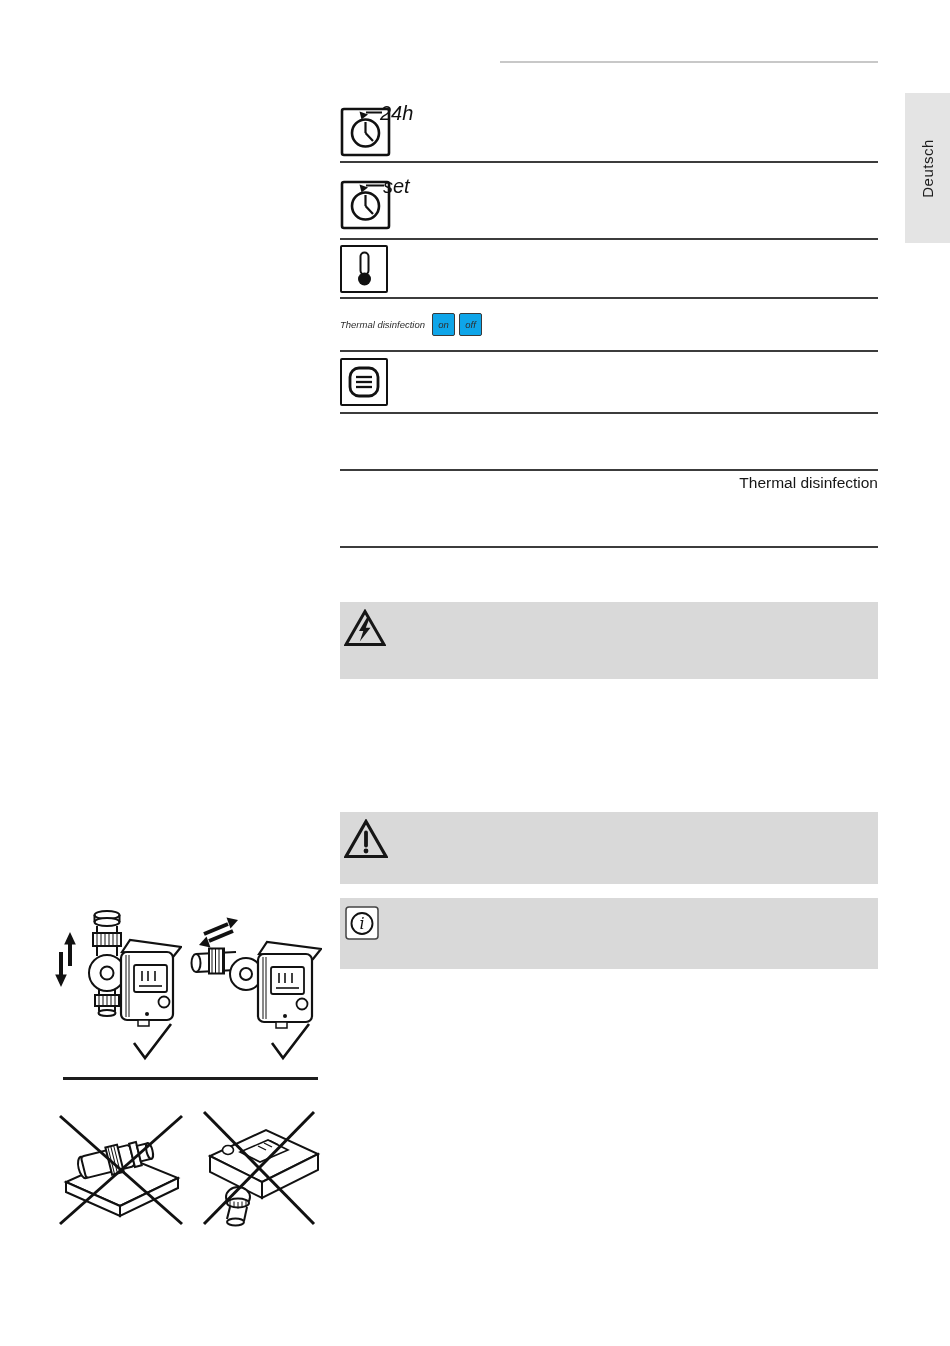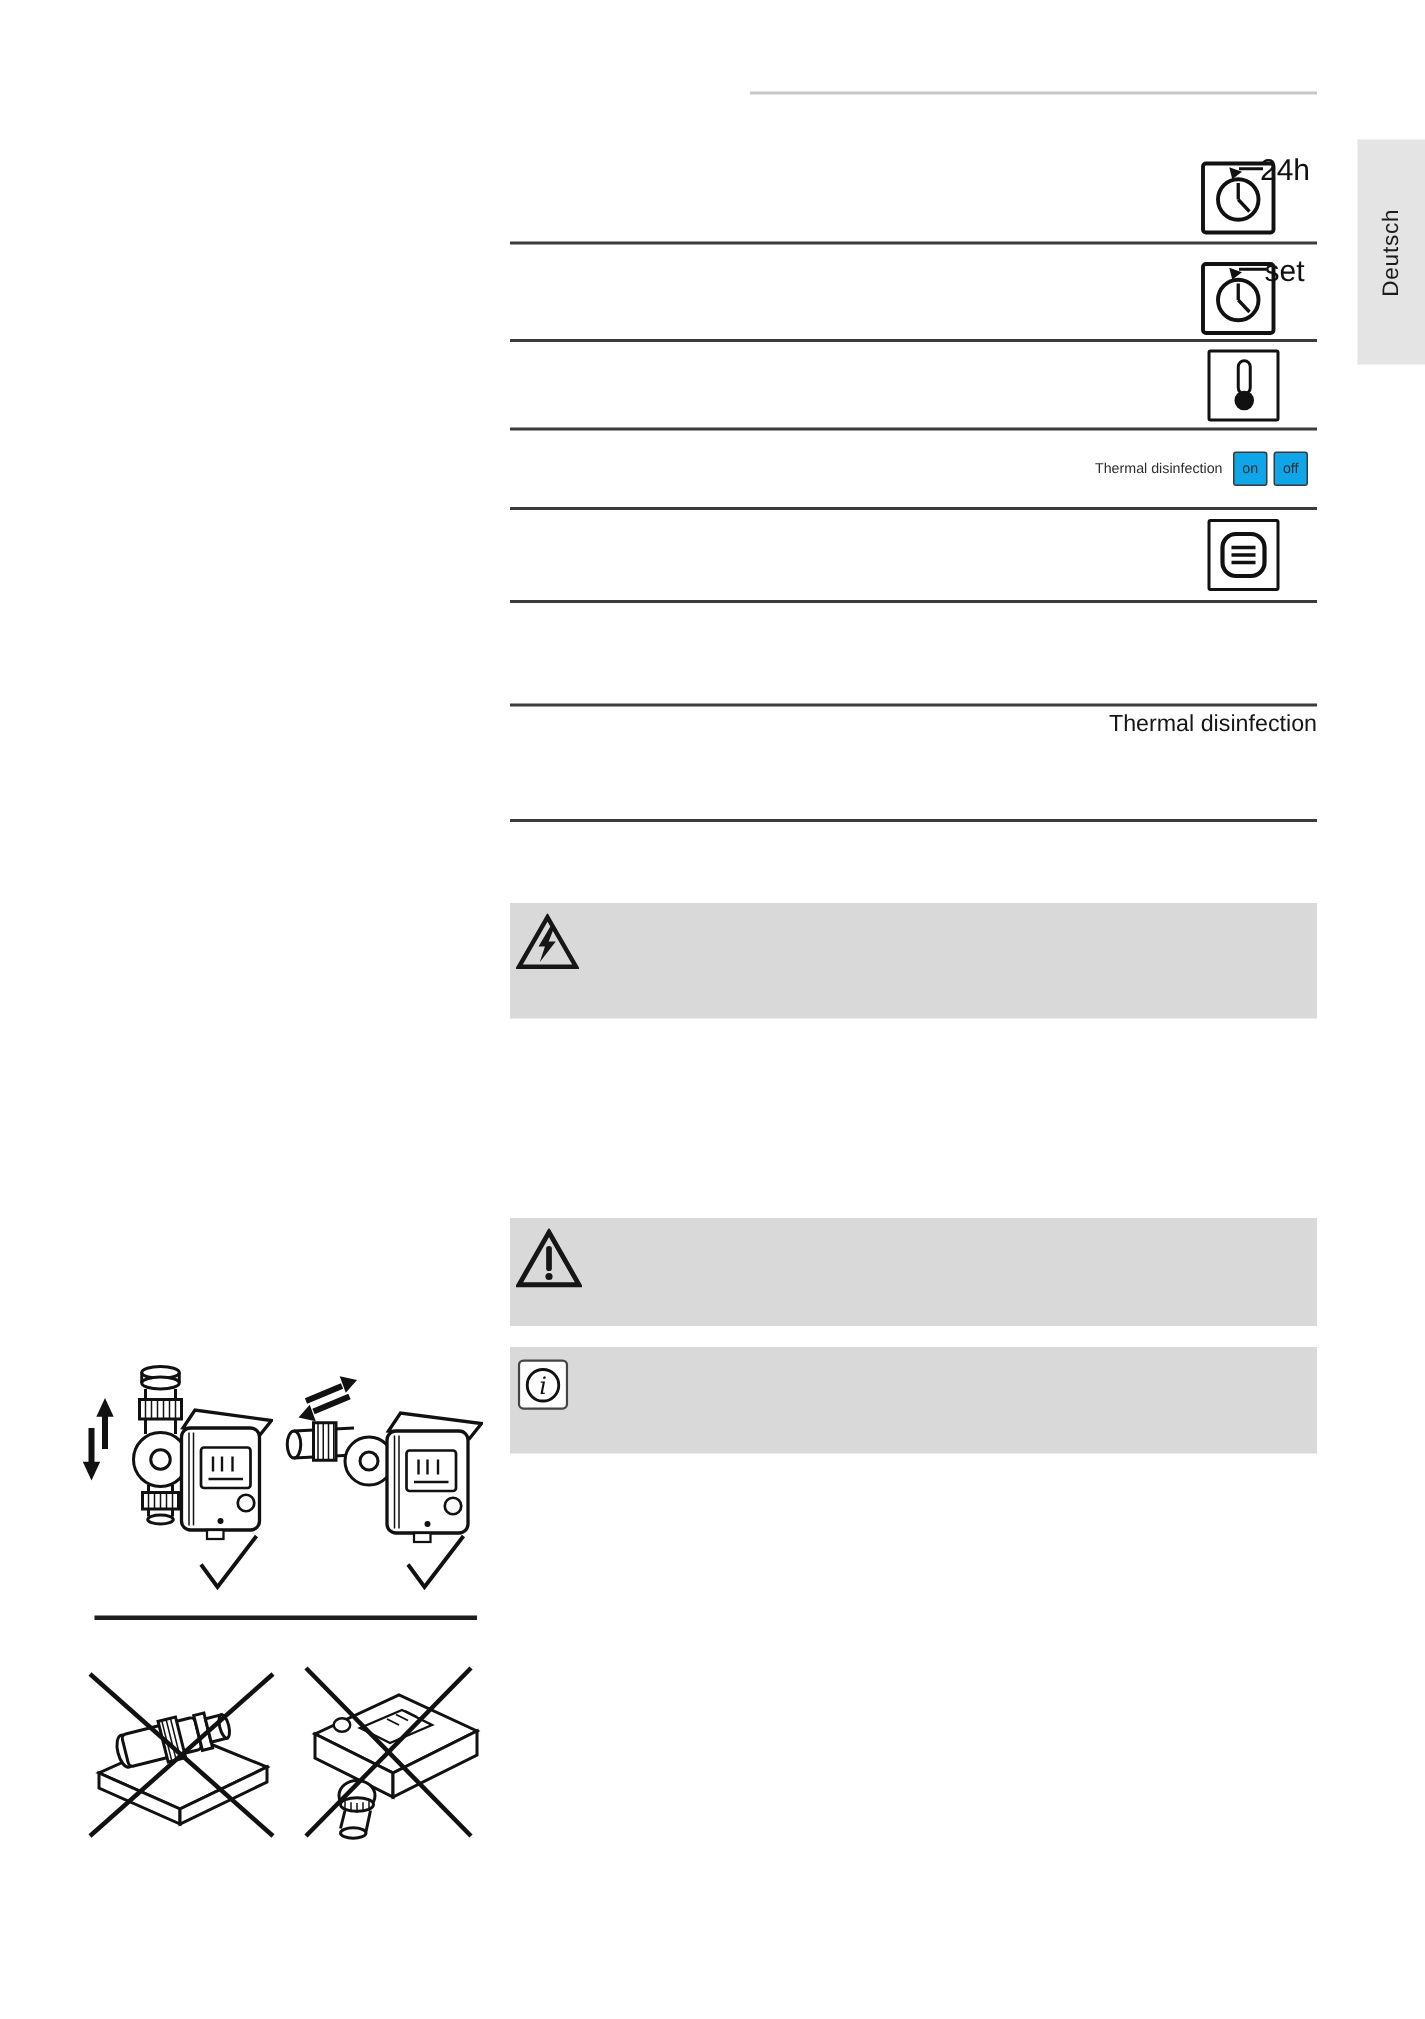--- a/index.html
+++ b/index.html
@@ -17,24 +17,24 @@
     left:905px;top:93px;width:45px;height:150px;background:var(--tab-bg,#e4e4e4);
     display:flex;align-items:center;justify-content:center;
   }
   .lang-tab span{
     transform:rotate(-90deg);white-space:nowrap;font-size:15px;letter-spacing:.5px;color:#1c1c1c;
   }
 
   
   .sym-table{left:340px;top:95px;width:538px;}
   .sym-row{
-    display:flex;align-items:center;justify-content:flex-end;
-    border-bottom:2px solid var(--rule-dark,#3c3c3c);box-sizing:border-box;
-  }
-  .r1{height:68px;} .r2{height:65px;} .r3{height:59px;} .r4{height:53px;} .r5{height:62px;}
+    display:flex;align-items:center;
+    border-bottom:2px solid var(--rule-dark,#3c3c3c);box-sizing:border-box;font-style:italic;
+  }
+  .r1{height:68px;} .r2{height:77px;} .r3{height:59px;} .r4{height:53px;} .r5{height:62px;}
   .sq{
     width:48px;height:48px;box-sizing:border-box;border:2.6px solid #111;border-radius:2px;
     display:flex;align-items:center;justify-content:center;background:#fff;margin-right:25px;
   }
   .timer-svg{display:block;}
   .onoff-label{font-size:9.5px;color:#2e2e2e;margin-right:7px;}
   .onoff-box{
     min-width:23px;height:23px;box-sizing:border-box;border:1.4px solid #3a3a3a;border-radius:2px;
     display:flex;align-items:center;justify-content:center;font-size:9.5px;color:#2e2e2e;
     background:#0ea5e9;padding:0 3px;margin-right:0;

